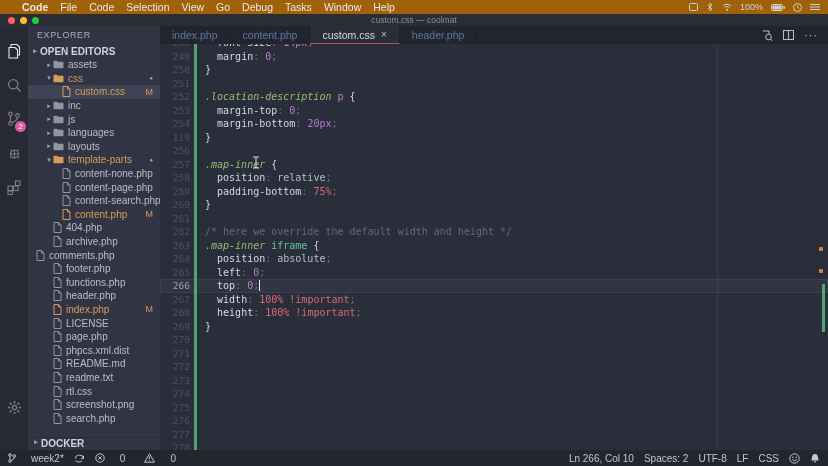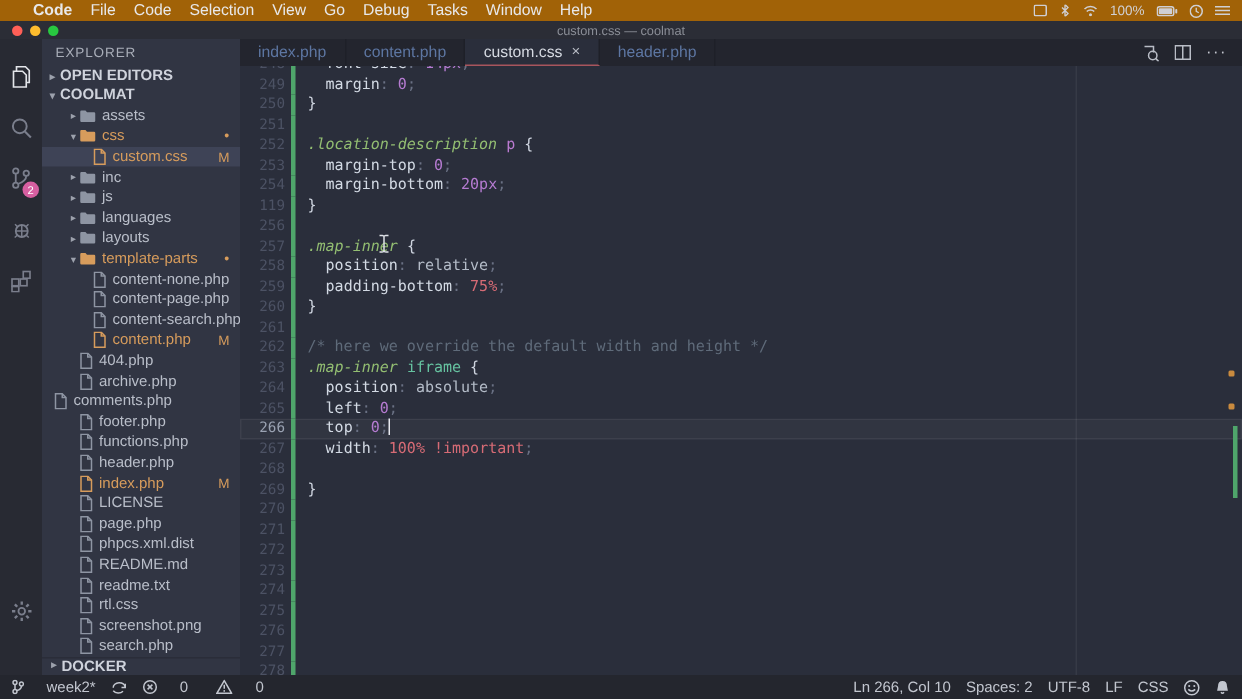--- a/index.html
+++ b/index.html
@@ -193,24 +193,20 @@
           </svg>
         </div>
       </div>
 
     <div class="sidebar">
       <div class="sb-header">EXPLORER</div>
       <div class="sb-section">
         <span class="arrow">▸</span>
         <span>OPEN EDITORS</span>
       </div>
-      <div class="sb-section">
-        <span class="arrow">▾</span>
-        <span>COOLMAT</span>
-      </div>
       <div class="tree" id="file-tree">
           <div class="tree-row" style="padding-left: 17px;">
             <span class="arrow">▸</span>
             <span class="t-icon">
               <svg width="11" height="9" viewBox="0 0 11 9">
                 <path d="M0.5 1.5 Q0.5 0.7 1.3 0.7 H4 L5 1.8 H9.7 Q10.5 1.8 10.5 2.6 V7.5 Q10.5 8.3 9.7 8.3 H1.3 Q0.5 8.3 0.5 7.5 Z" fill="#8e95a3"></path>
               </svg>
             </span>
             <span>assets</span>
           </div>
@@ -526,21 +522,21 @@
             <div class="code-line"><span class="ln">258</span><span class="chg"></span><span class="src"><span class="tk-pl">  </span><span class="tk-pr">position</span><span class="tk-pu">: </span><span class="tk-va">relative</span><span class="tk-pu">;</span></span></div>
             <div class="code-line"><span class="ln">259</span><span class="chg"></span><span class="src"><span class="tk-pl">  </span><span class="tk-pr">padding-bottom</span><span class="tk-pu">: </span><span class="tk-pc">75%</span><span class="tk-pu">;</span></span></div>
             <div class="code-line"><span class="ln">260</span><span class="chg"></span><span class="src"><span class="tk-br">}</span></span></div>
             <div class="code-line"><span class="ln">261</span><span class="chg"></span><span class="src"></span></div>
             <div class="code-line"><span class="ln">262</span><span class="chg"></span><span class="src"><span class="tk-co">/* here we override the default width and height */</span></span></div>
             <div class="code-line"><span class="ln">263</span><span class="chg"></span><span class="src"><span class="tk-se">.map-inner</span><span class="tk-pl"> </span><span class="tk-e2">iframe</span><span class="tk-pl"> </span><span class="tk-br">{</span></span></div>
             <div class="code-line"><span class="ln">264</span><span class="chg"></span><span class="src"><span class="tk-pl">  </span><span class="tk-pr">position</span><span class="tk-pu">: </span><span class="tk-va">absolute</span><span class="tk-pu">;</span></span></div>
             <div class="code-line"><span class="ln">265</span><span class="chg"></span><span class="src"><span class="tk-pl">  </span><span class="tk-pr">left</span><span class="tk-pu">: </span><span class="tk-nu">0</span><span class="tk-pu">;</span></span></div>
             <div class="code-line current"><span class="ln">266</span><span class="chg"></span><span class="src"><span class="tk-pl">  </span><span class="tk-pr">top</span><span class="tk-pu">: </span><span class="tk-nu">0</span><span class="tk-pu">;</span><span class="caret"></span></span></div>
             <div class="code-line"><span class="ln">267</span><span class="chg"></span><span class="src"><span class="tk-pl">  </span><span class="tk-pr">width</span><span class="tk-pu">: </span><span class="tk-pc">100%</span><span class="tk-pl"> </span><span class="tk-pc">!important</span><span class="tk-pu">;</span></span></div>
-            <div class="code-line"><span class="ln">268</span><span class="chg"></span></div>
+            <div class="code-line"><span class="ln">268</span><span class="chg"></span><span class="src"><span class="tk-pl">  </span><span class="tk-pr">height</span><span class="tk-pu">: </span><span class="tk-pc">100%</span><span class="tk-pl"> </span><span class="tk-pc">!important</span><span class="tk-pu">;</span></span></div>
             <div class="code-line"><span class="ln">269</span><span class="chg"></span><span class="src"><span class="tk-br">}</span></span></div>
             <div class="code-line"><span class="ln">270</span><span class="chg"></span><span class="src"></span></div>
             <div class="code-line"><span class="ln">271</span><span class="chg"></span><span class="src"></span></div>
             <div class="code-line"><span class="ln">272</span><span class="chg"></span><span class="src"></span></div>
             <div class="code-line"><span class="ln">273</span><span class="chg"></span><span class="src"></span></div>
             <div class="code-line"><span class="ln">274</span><span class="chg"></span><span class="src"></span></div>
             <div class="code-line"><span class="ln">275</span><span class="chg"></span><span class="src"></span></div>
             <div class="code-line"><span class="ln">276</span><span class="chg"></span><span class="src"></span></div>
             <div class="code-line"><span class="ln">277</span><span class="chg"></span><span class="src"></span></div>
             <div class="code-line"><span class="ln">278</span><span class="chg"></span><span class="src"></span></div>

